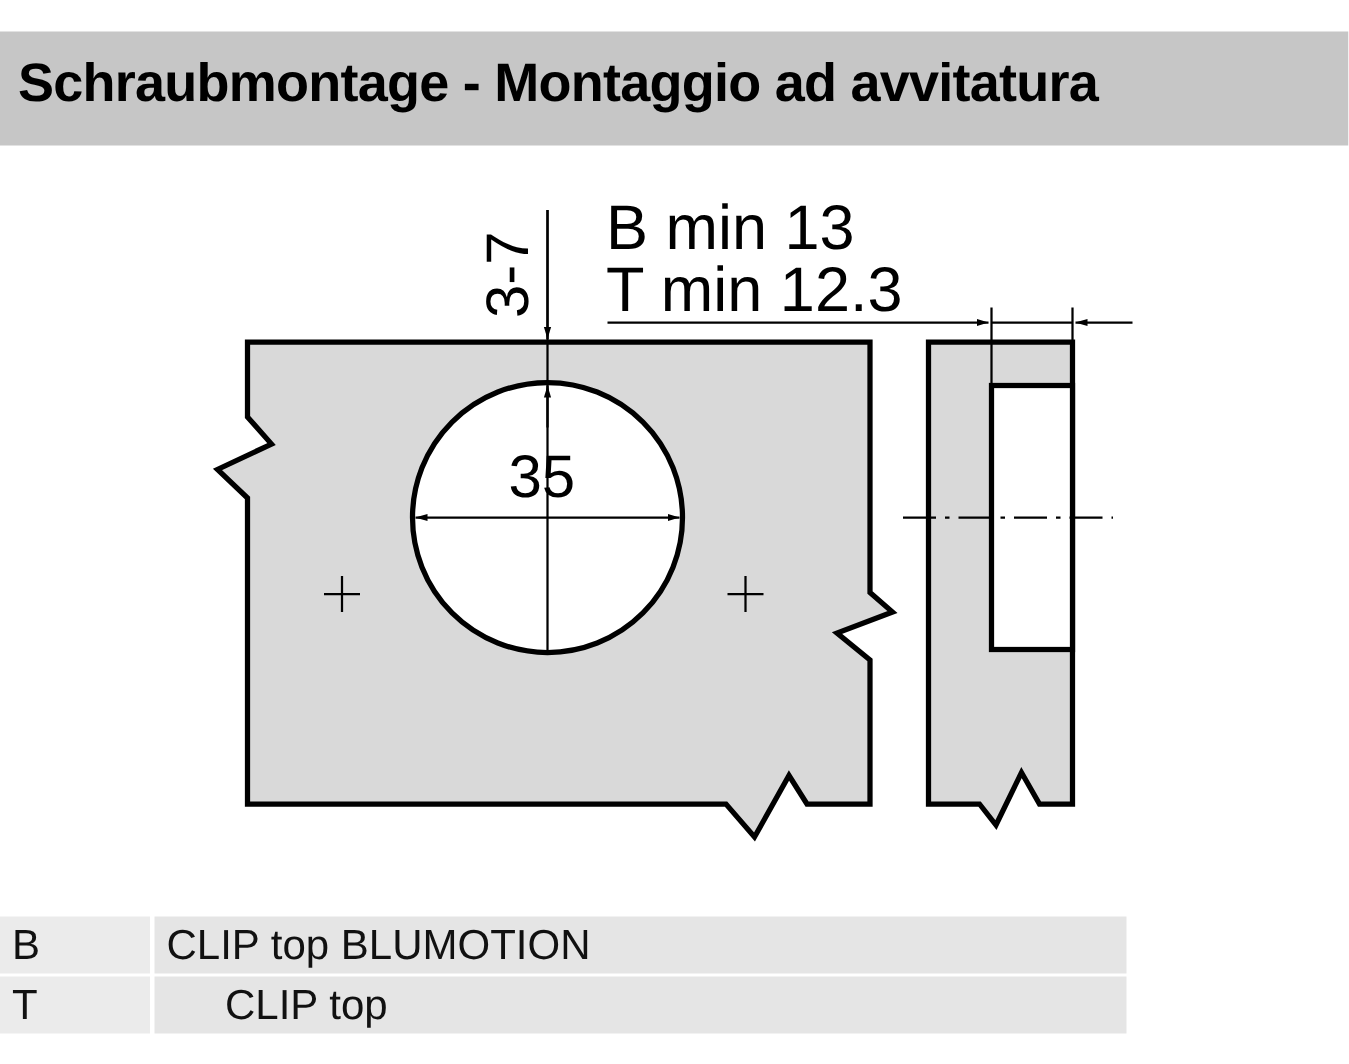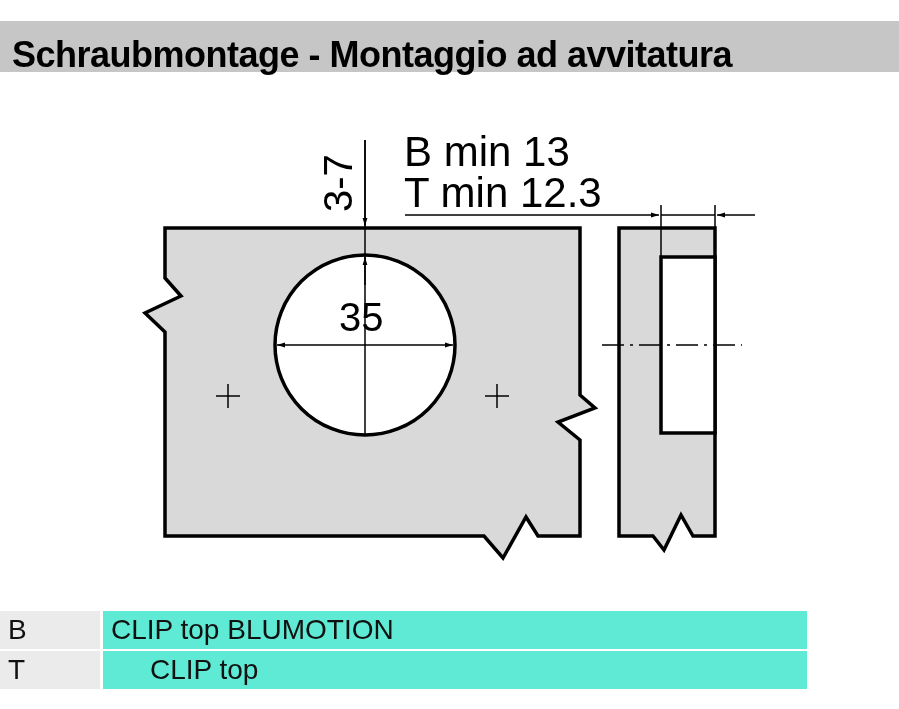--- a/index.html
+++ b/index.html
@@ -1,23 +1,23 @@
 <!DOCTYPE html>
 <html><head>
 <meta charset="utf-8">
 <style>
   html,body{margin:0;padding:0;background:#ffffff;}
   body{width:899px;height:709px;position:relative;overflow:hidden;font-family:"Liberation Sans",sans-serif;}
-  .header{position:absolute;left:0;top:21px;width:899px;height:51px;background:#c6c6c6;}
+  .header{position:absolute;left:0;top:21px;width:899px;height:76px;background:#c6c6c6;}
   .header-title{position:absolute;left:12px;top:13px;font-size:36px;font-weight:bold;color:#000;letter-spacing:-0.5px;white-space:nowrap;}
   svg.drawing{position:absolute;left:0;top:0;}
   .legend{position:absolute;left:0;top:611px;width:899px;}
   .legend-row{position:absolute;left:0;height:38px;width:899px;}
   .legend-key{position:absolute;left:0;top:0;width:100px;height:38px;background:#ebebeb;}
-  .legend-val{position:absolute;left:103px;top:0;width:704px;height:38px;background:#5eead4;text-align:center;}
+  .legend-val{position:absolute;left:103px;top:0;width:648px;height:38px;background:#e5e5e5;text-align:center;}
   .legend-text{position:absolute;top:3px;font-size:28px;color:#111;white-space:nowrap;}
   .dim-text{font-family:"Liberation Sans",sans-serif;fill:#000;}
 </style>
 </head>
 <body>
 
 <div class="header">
   <div class="header-title">Schraubmontage - Montaggio ad avvitatura</div>
 </div>
 

